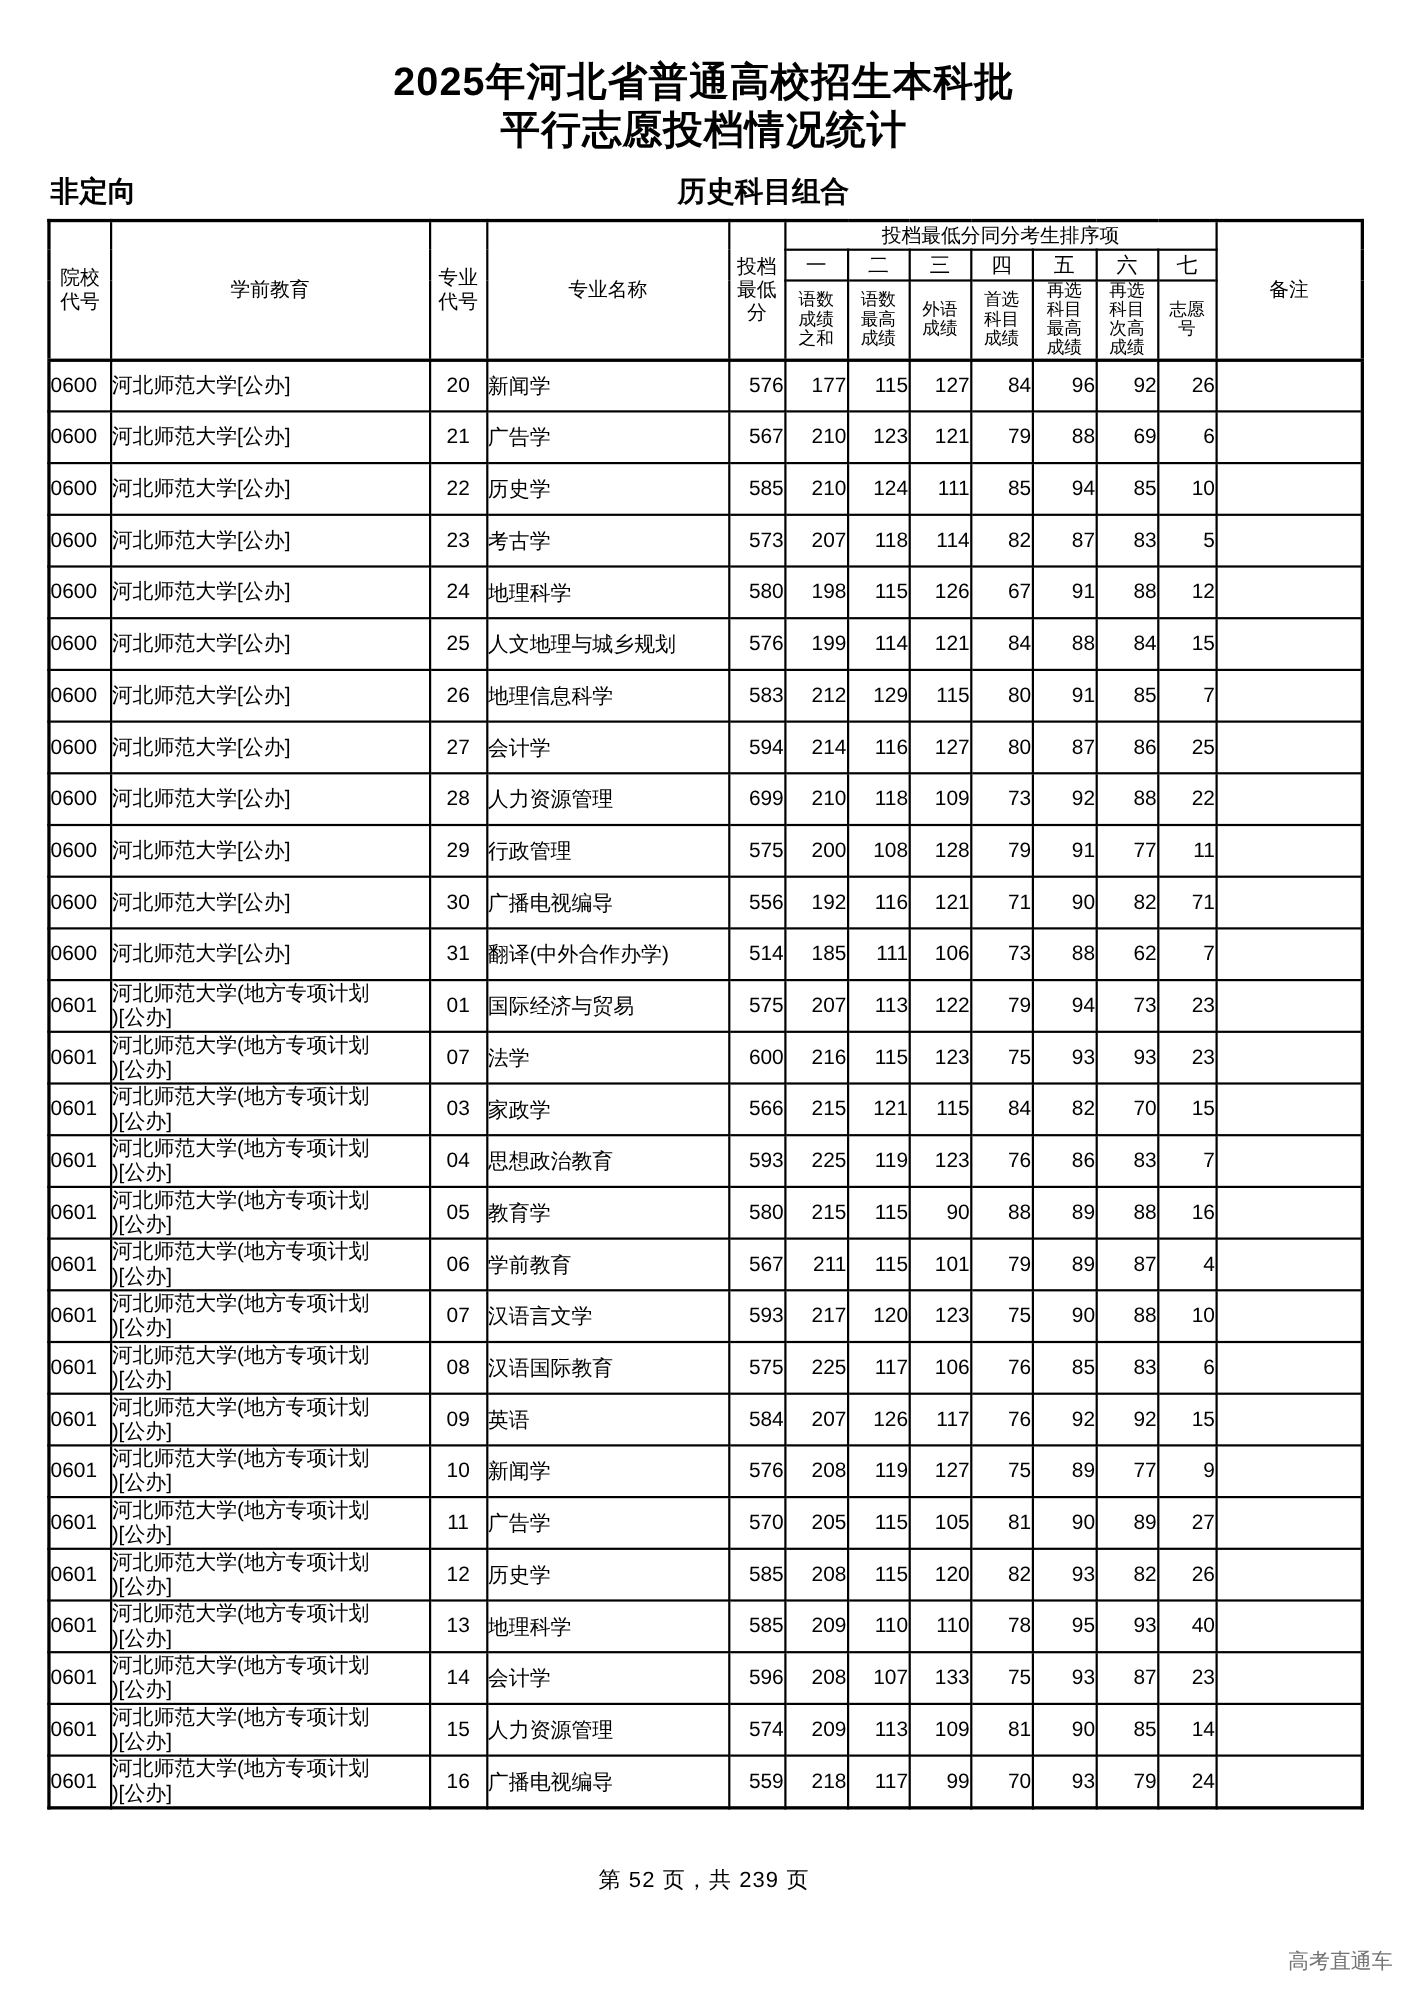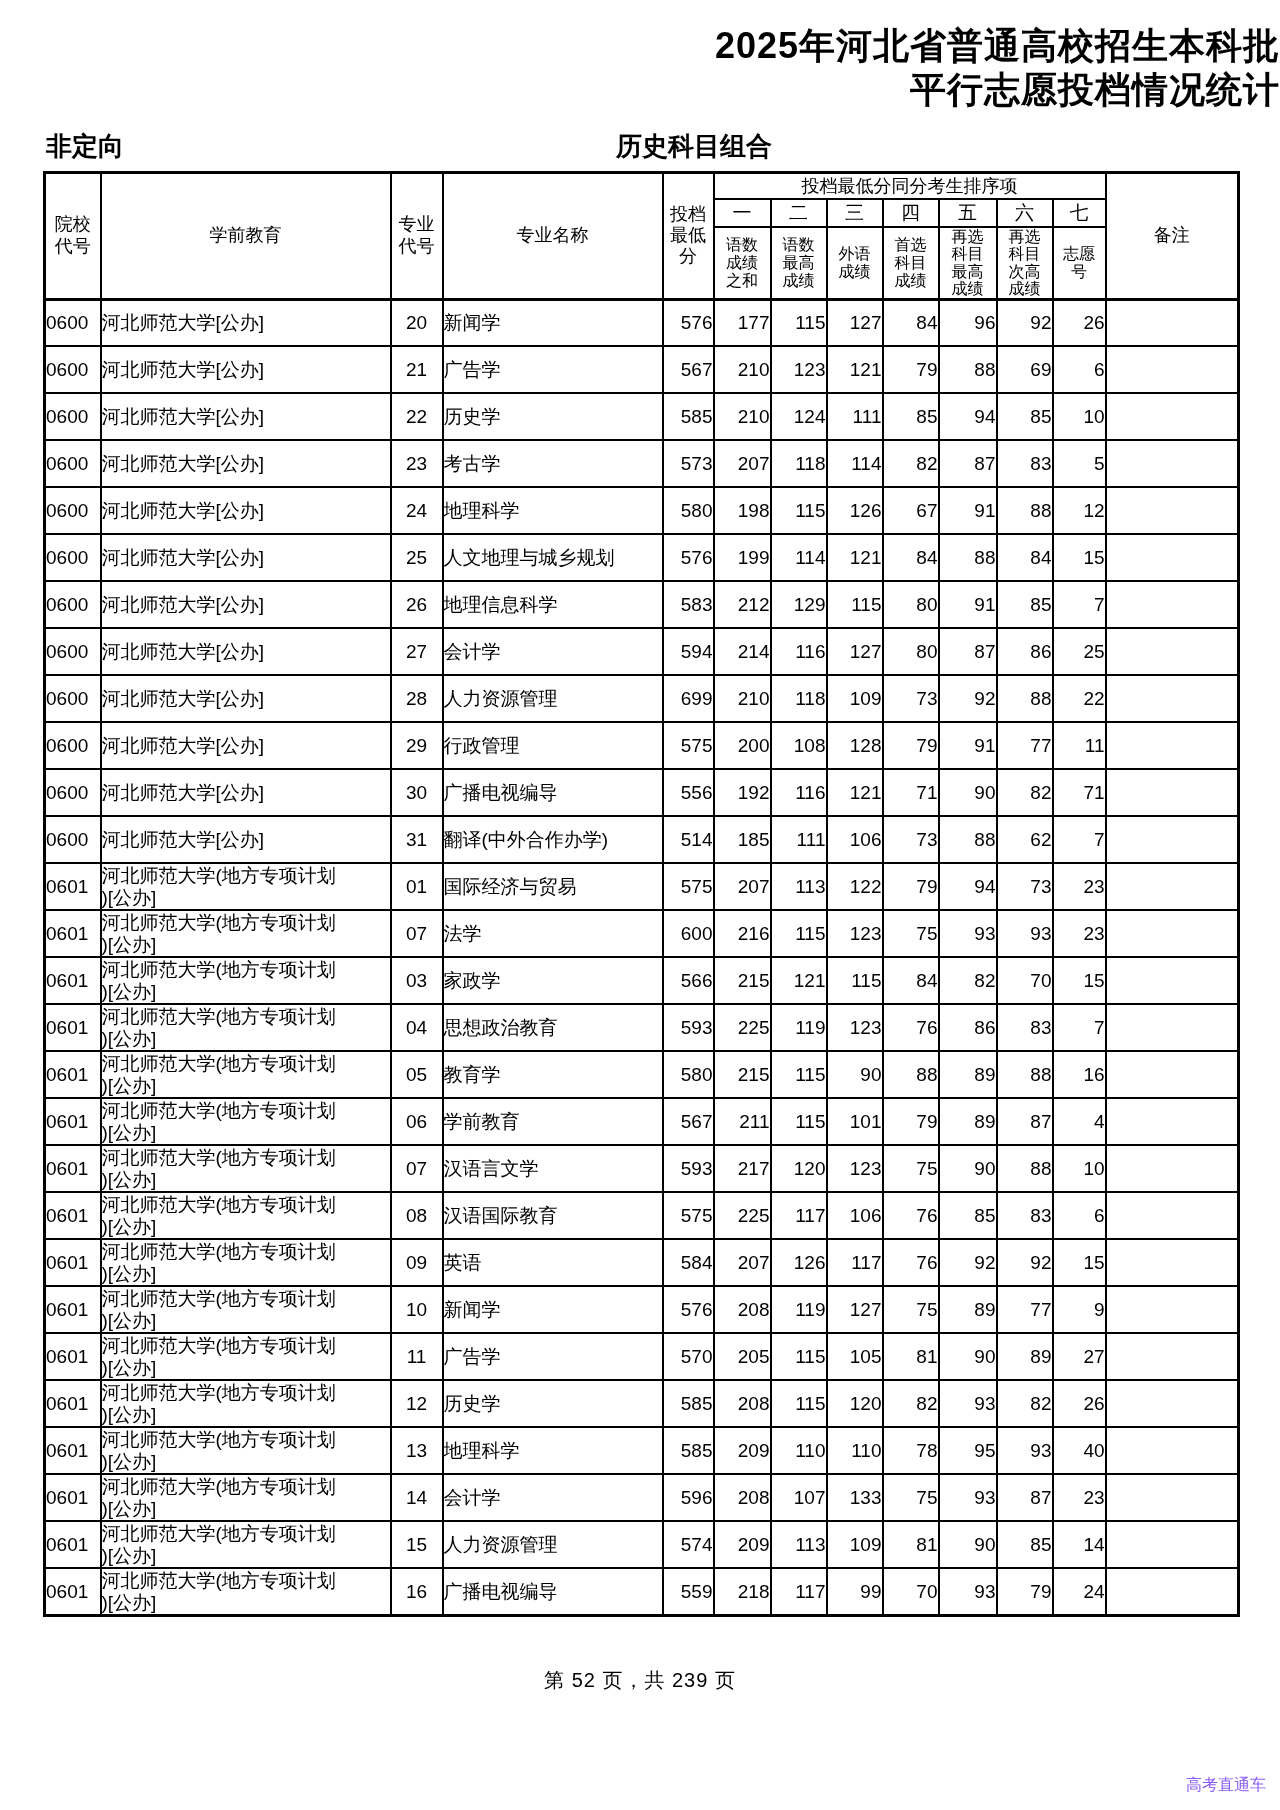--- a/index.html
+++ b/index.html
@@ -9,22 +9,22 @@
     position: relative;
     width: 1280px;
     height: 1810px;
     margin: 0 auto;
     background: #ffffff;
     color: #000000;
     font-family: "Liberation Sans", "DejaVu Sans", sans-serif;
     overflow: hidden;
   }
   .title {
-    padding-top: 24px;
-    text-align: right;
+    padding-top: 52px;
+    text-align: center;
     font-size: 36px;
     font-weight: bold;
     line-height: 1.23;
     letter-spacing: 1px;
   }
   .subrow {
     position: relative;
     margin: 16px 44px 0 44px;
     height: 34px;
     font-size: 26px;
@@ -67,22 +67,22 @@
   .footer {
     margin-top: 50px;
     text-align: center;
     font-size: 20px;
     letter-spacing: 1px;
   }
   .watermark {
     position: absolute;
     right: 14px;
     bottom: 14px;
-    font-size: 16px;
-    color: #8b5cf6;
+    font-size: 19px;
+    color: #737373;
   }
 </style>
 </head>
 <body>
 
 <div class="page">
 
   <div class="title">
     <div>2025年河北省普通高校招生本科批</div>
     <div>平行志愿投档情况统计</div>

